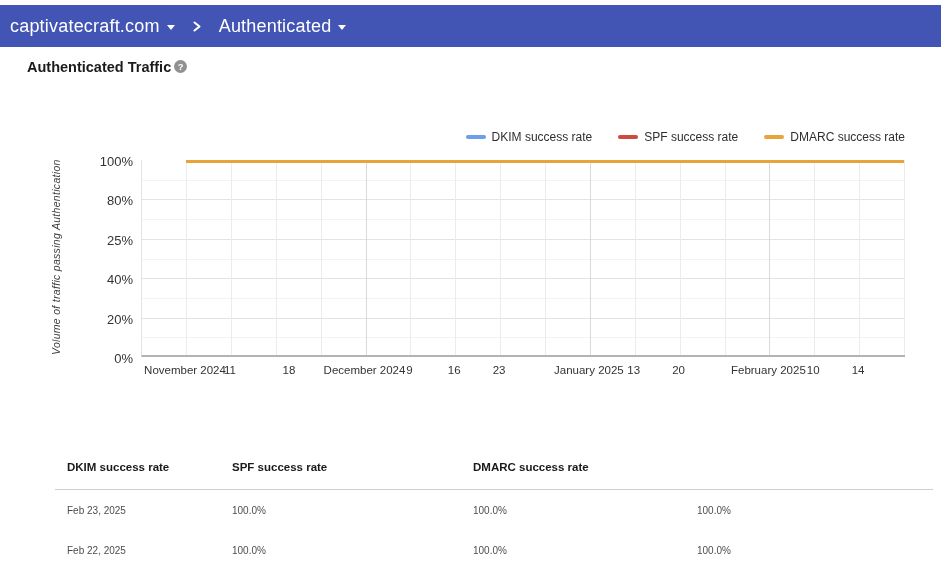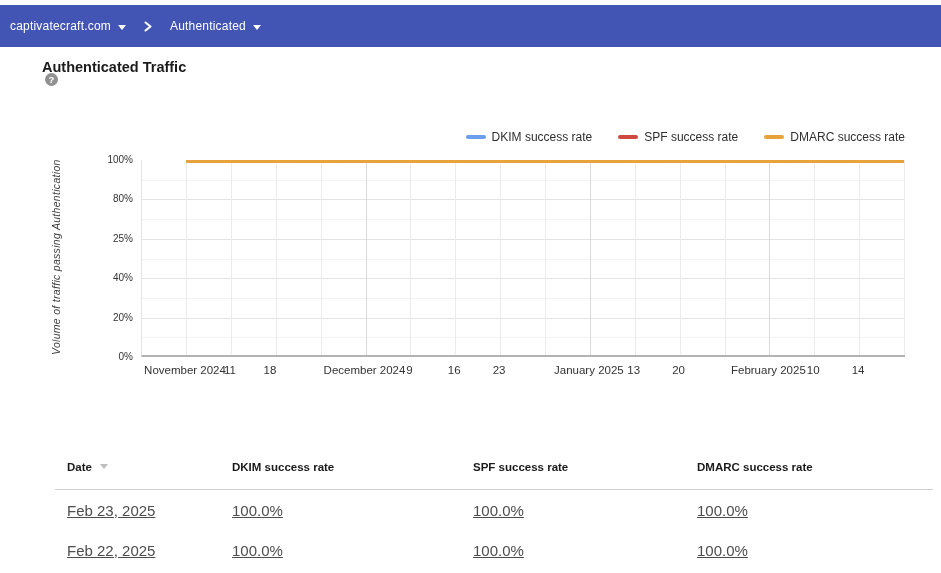--- a/index.html
+++ b/index.html
@@ -3,67 +3,67 @@
 <meta charset="utf-8">
 <style>
   * { margin:0; padding:0; box-sizing:border-box; }
   html,body { width:941px; height:573px; background:#ffffff; overflow:hidden;
               font-family:"Liberation Sans", sans-serif; }
   .stage { position:relative; width:941px; height:573px; background:#fff; }
 
   
   .appbar { position:absolute; left:0; top:5px; width:941px; height:42px;
             background:#4254b4; display:flex; align-items:center; padding-left:10px; }
-  .crumb { display:flex; align-items:center; color:#fff; font-size:12px; font-weight:500;
+  .crumb { display:flex; align-items:center; color:#fff; font-size:18px; font-weight:500;
            letter-spacing:.2px; cursor:pointer; }
   .caret-down { width:0; height:0; border-left:4px solid transparent; border-right:4px solid transparent;
                 border-top:5px solid #ffffff; margin-left:7px; margin-top:2px; }
   .crumb-sep { margin:0 17px; display:flex; align-items:center; }
 
   
-  .page-title-row { position:absolute; left:42px; top:59px; display:flex; align-items:flex-start;flex-direction:column; }
+  .page-title-row { position:absolute; left:27px; top:59px; display:flex; align-items:center; }
   .page-title { font-size:14.5px; font-weight:bold; color:#1b1b1b; }
   .help-badge { width:13px; height:13px; border-radius:50%; background:#919191; color:#fff;
                 font-size:9.5px; font-weight:bold; text-align:center; line-height:13px;
                 margin-left:3px; margin-top:-2px; cursor:pointer; }
 
   
   .legend { position:absolute; top:130px; right:36px; display:flex; align-items:center; gap:26px; }
   .legend-item { display:flex; align-items:center; gap:6px; }
   .legend-swatch { width:20px; height:3.5px; border-radius:2px; }
   .legend-label { font-size:12px; color:#2f2f2f; }
 
   
   .plot { position:absolute; left:141px; top:160px; width:764px; height:197px;
           border-left:1px solid #e3e3e3; border-bottom:2px solid #b3b3b3; }
   .hgrid { position:absolute; left:0; width:100%; height:1px; background:#e3e3e3; }
   .hgrid.minor { background:#f3f3f3; }
   .vgrid { position:absolute; top:0; height:100%; width:1px; background:#ececec; }
   .vgrid.month { background:#d9d9d9; }
   .series-svg { position:absolute; left:0; top:0; overflow:visible; }
   .ylabels { position:absolute; left:0; top:160px; width:133px; height:197px; }
-  .ylab { position:absolute; right:0; font-size:10px; color:#333; }
+  .ylab { position:absolute; right:0; font-size:13px; color:#333; }
   .xlabels { position:absolute; left:141px; top:364px; width:764px; height:14px; }
   .xlab { position:absolute; top:0; font-size:11.5px; color:#333; white-space:nowrap;
           transform:translateX(-50%); }
   .yaxis-title { position:absolute; left:48px; top:156px; height:202px; width:15px;
                  display:flex; align-items:center; justify-content:center;
                  writing-mode:vertical-rl; transform:rotate(180deg);
                  font-size:10.5px; font-style:italic; color:#3c3c3c; letter-spacing:.3px; }
 
   
   .dtable { position:absolute; left:55px; top:461px; width:878px; }
   .t-head { display:grid; grid-template-columns:165px 241px 224px 1fr; padding-left:12px;
             height:29px; border-bottom:1px solid #cfcfcf; }
   .t-head .cell { font-size:11.5px; font-weight:bold; color:#1a1a1a; display:flex; align-items:flex-start; }
   .sort-caret { width:0; height:0; border-left:4px solid transparent; border-right:4px solid transparent;
                 border-top:5px solid #bdbdbd; margin-left:8px; margin-top:3px; }
   .t-row { display:grid; grid-template-columns:165px 241px 224px 1fr; padding-left:12px;
            height:40px; align-items:center; }
-  .t-row .cell { font-size:15px; color:#4d4d4d;text-decoration:underline; }
+  .t-row .cell { font-size:10px; color:#4d4d4d; }
 </style>
 </head>
 <body>
 
 <div class="stage">
 
   <div class="appbar">
     <div class="crumb">
       <span>captivatecraft.com</span>
       <span class="caret-down"></span>
@@ -140,39 +140,35 @@
       <svg width="764" height="197" class="series-svg">
         <polyline points="44,1.5 88.875,1.5 133.75,1.5 178.625,1.5 223.5,1.5 268.375,1.5 313.25,1.5 358.125,1.5 403,1.5 447.875,1.5 492.75,1.5 537.625,1.5 582.5,1.5 627.375,1.5 672.25,1.5 717.125,1.5 762,1.5" fill="none" stroke="#6d9eeb" stroke-width="3"></polyline>
         <polyline points="44,1.5 88.875,1.5 133.75,1.5 178.625,1.5 223.5,1.5 268.375,1.5 313.25,1.5 358.125,1.5 403,1.5 447.875,1.5 492.75,1.5 537.625,1.5 582.5,1.5 627.375,1.5 672.25,1.5 717.125,1.5 762,1.5" fill="none" stroke="#d0493e" stroke-width="3"></polyline>
         <polyline points="44,1.5 88.875,1.5 133.75,1.5 178.625,1.5 223.5,1.5 268.375,1.5 313.25,1.5 358.125,1.5 403,1.5 447.875,1.5 492.75,1.5 537.625,1.5 582.5,1.5 627.375,1.5 672.25,1.5 717.125,1.5 762,1.5" fill="none" stroke="#e9a33b" stroke-width="3"></polyline>
       </svg>
     </div>
 
   <div class="xlabels">
       <div class="xlab" style="left: 44px;">November 2024</div>
       <div class="xlab" style="left: 88.875px;">11</div>
-      <div class="xlab" style="left: 129px;">18</div>
+      <div class="xlab" style="left: 148px;">18</div>
       <div class="xlab" style="left: 223.5px;">December 2024</div>
       <div class="xlab" style="left: 268.375px;">9</div>
       <div class="xlab" style="left: 313.25px;">16</div>
       <div class="xlab" style="left: 358.125px; text-align: center;">23</div>
       <div class="xlab" style="left: 447.875px;">January 2025</div>
       <div class="xlab" style="left: 492.75px;">13</div>
       <div class="xlab" style="left: 537.625px;">20</div>
       <div class="xlab" style="left: 627.375px; text-align: right;">February 2025</div>
       <div class="xlab" style="left: 672.25px;">10</div>
       <div class="xlab" style="left: 717.125px;">14</div>
     </div>
 
   <div class="dtable">
     <div class="t-head">
-        <div class="cell">
-          <span>Date</span>
-          <span class="sort-caret"></span>
-        </div>
         <div class="cell">
           <span>DKIM success rate</span>
         </div>
         <div class="cell">
           <span>SPF success rate</span>
         </div>
         <div class="cell">
           <span>DMARC success rate</span>
         </div>
       </div>

